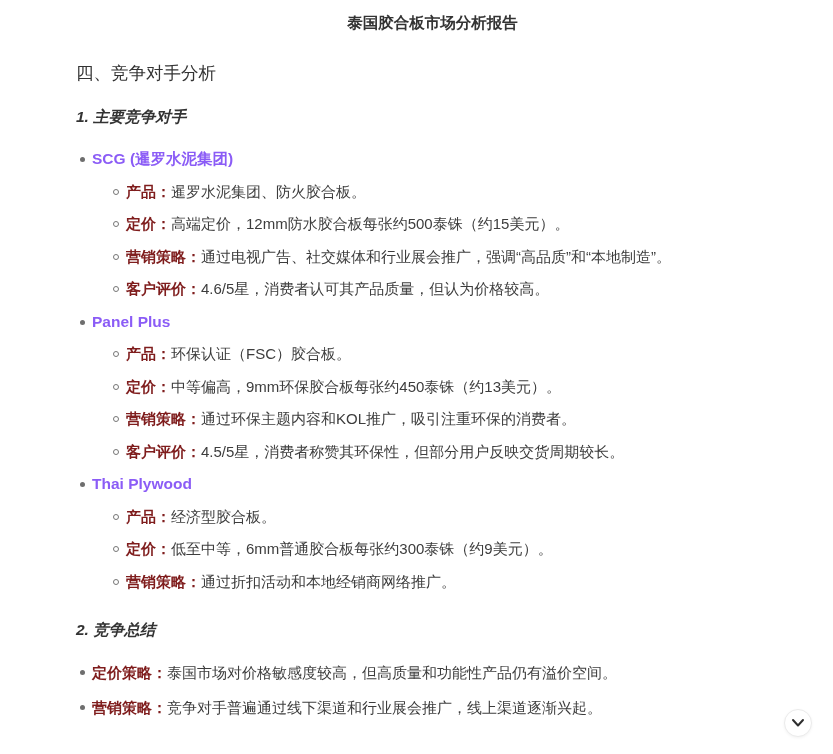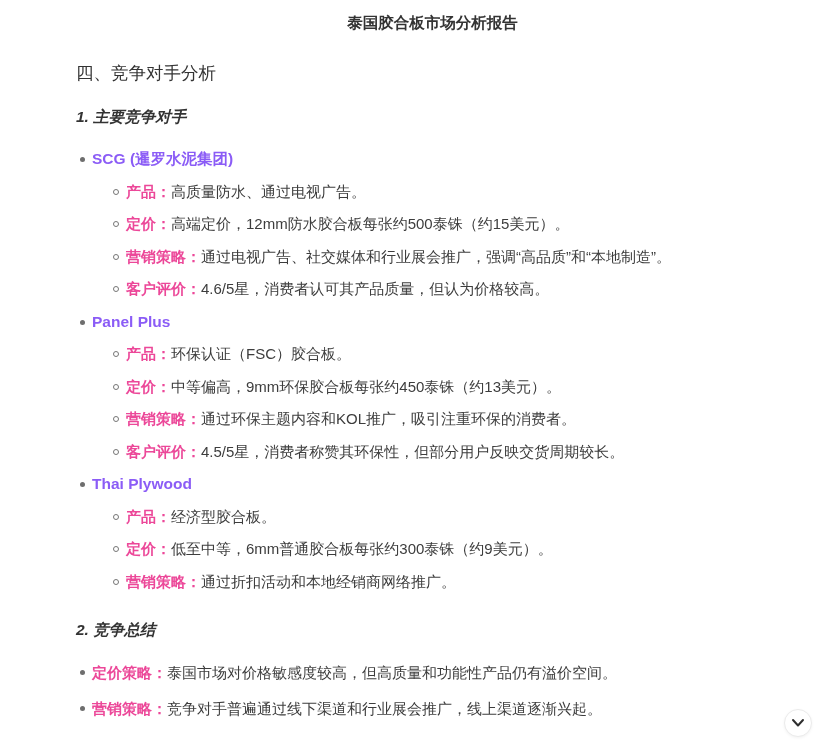--- a/index.html
+++ b/index.html
@@ -86,22 +86,21 @@
     left: -13px;
     top: 7px;
     width: 4px;
     height: 4px;
     border: 1.4px solid #767676;
     border-radius: 50%;
     background: transparent;
   }
   .lbl {
     font-weight: 700;
-    color: #ec4899;
-    font-family: Liberation Serif, serif;
+    color: #7f1d1d;
   }
   .txt {
     font-weight: 400;
     color: #3d3d3d;
   }
   .scroll-btn {
     position: absolute;
     left: 768px;
     top: 709px;
     width: 28px;
@@ -133,21 +132,21 @@
   <div class="h3">1. 主要竞争对手</div>
 
   <div class="list">
 
     <div class="row l1 first">
       <span class="dot"></span>
       <span>SCG (暹罗水泥集团)</span>
     </div>
     <div class="row l2">
       <span class="ring"></span>
-      <span class="lbl">产品：</span><span class="txt">高质量防水、通过电视广告。</span>
+      <span class="lbl">产品：</span><span class="txt">暹罗水泥集团、防火胶合板。</span>
     </div>
     <div class="row l2">
       <span class="ring"></span>
       <span class="lbl">定价：</span><span class="txt">高端定价，12mm防水胶合板每张约500泰铢（约15美元）。</span>
     </div>
     <div class="row l2">
       <span class="ring"></span>
       <span class="lbl">营销策略：</span><span class="txt">通过电视广告、社交媒体和行业展会推广，强调“高品质”和“本地制造”。</span>
     </div>
     <div class="row l2">

